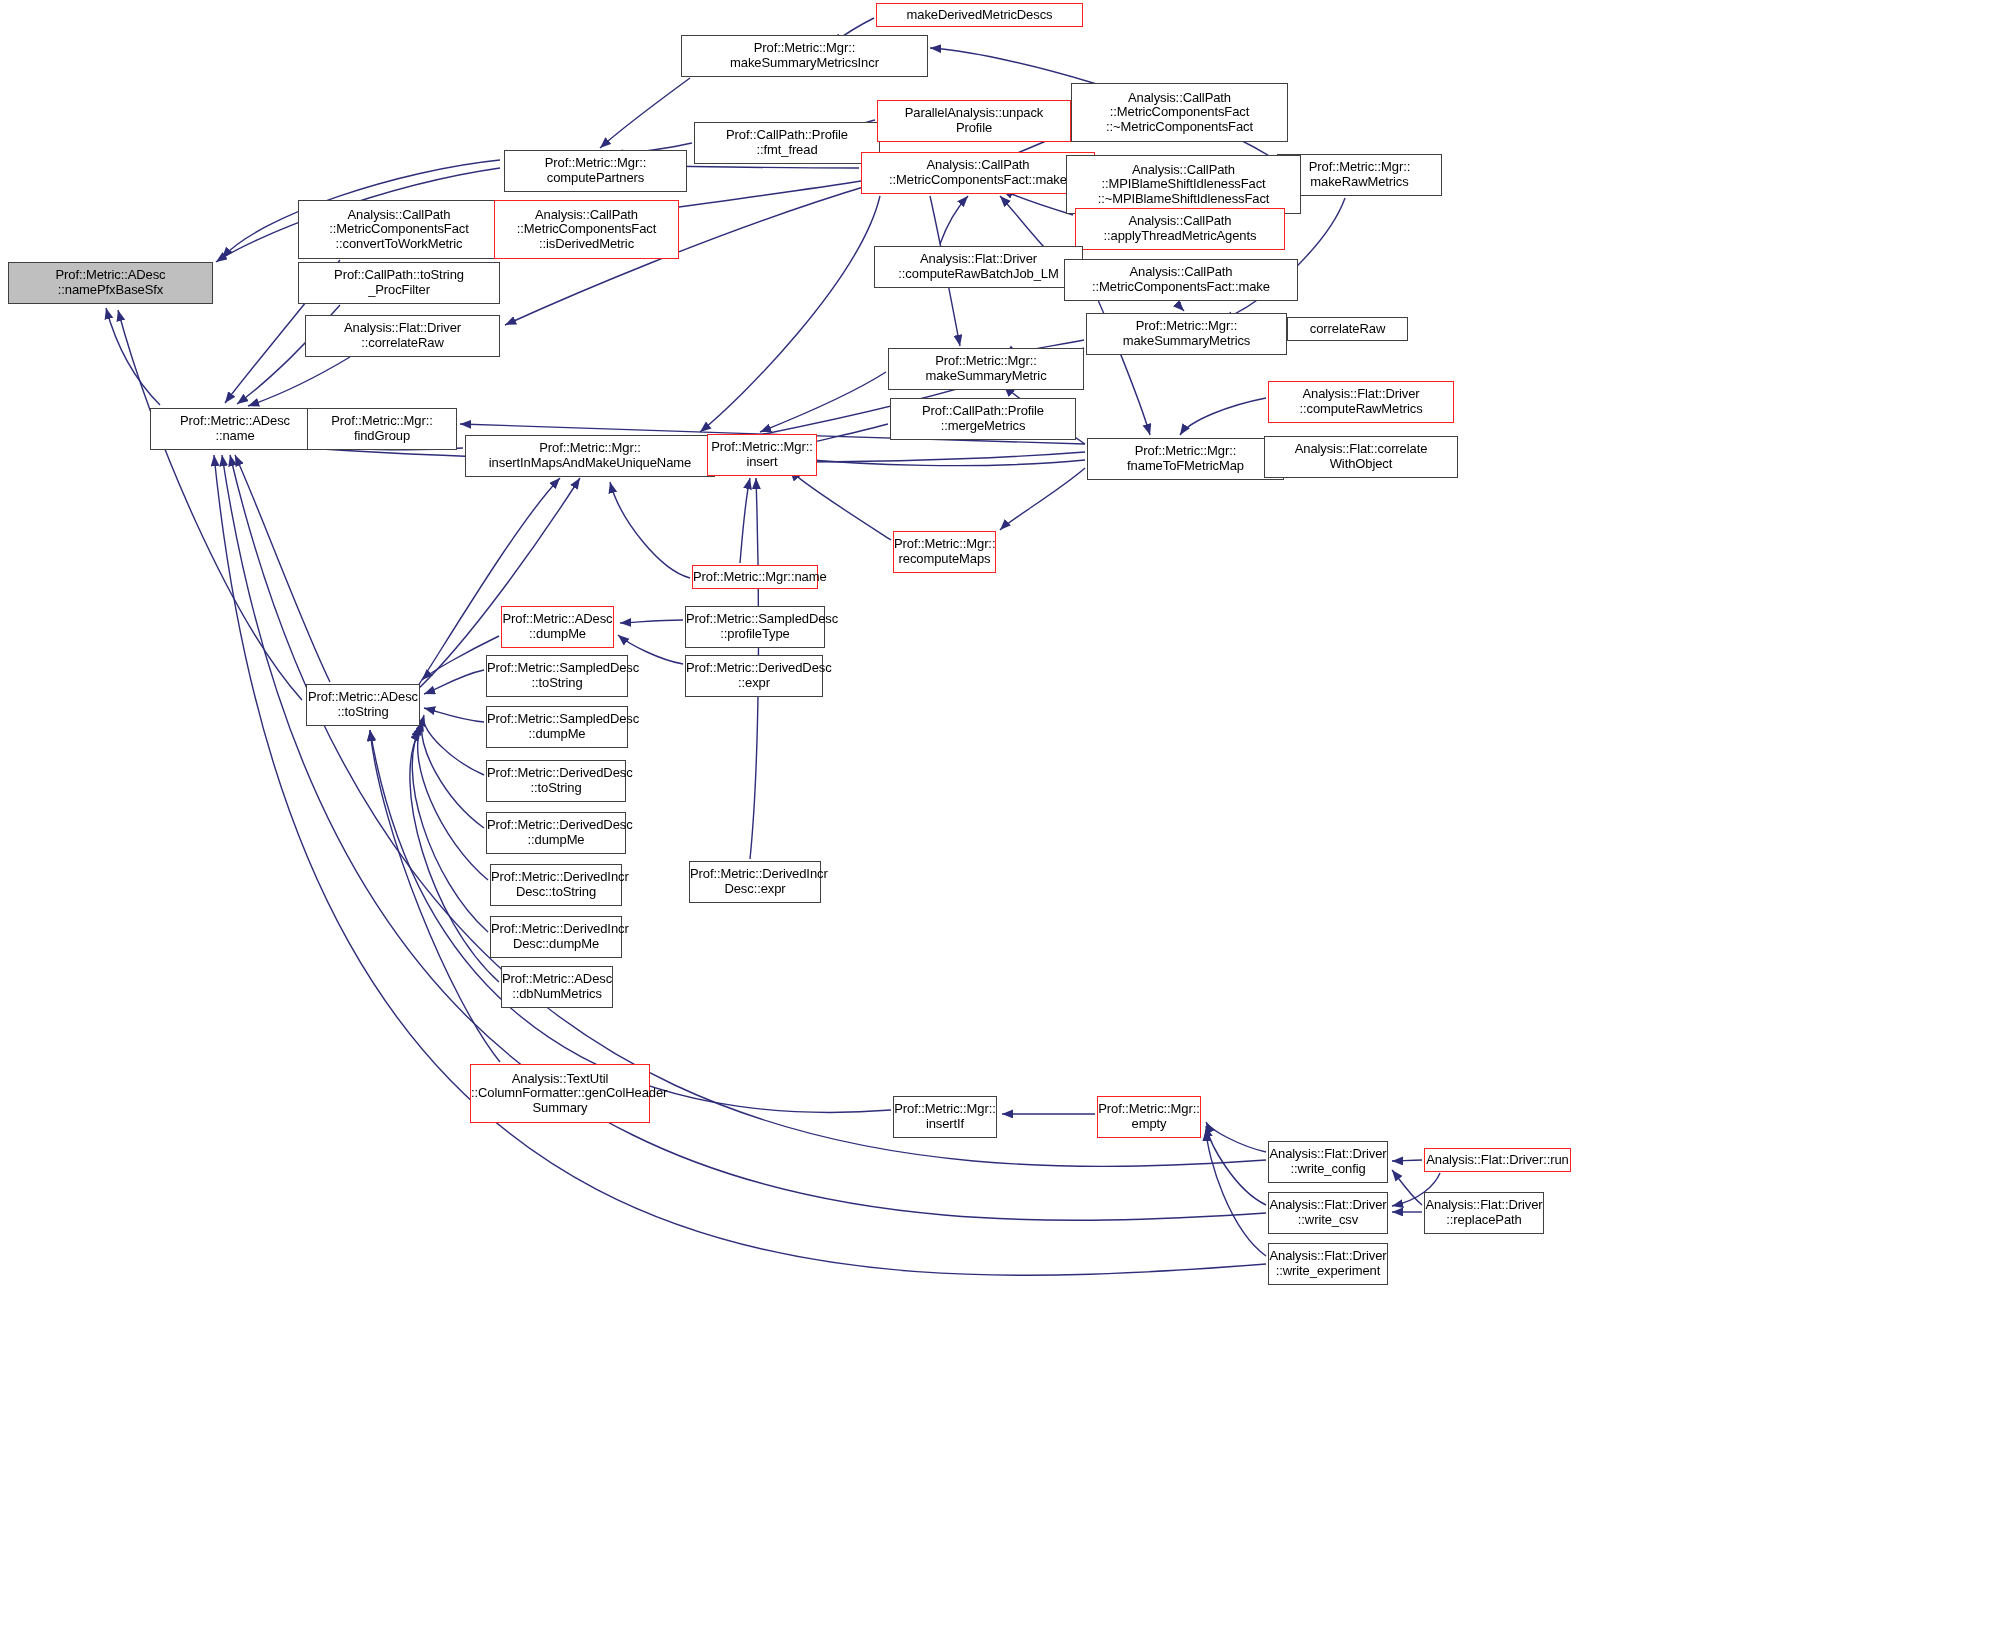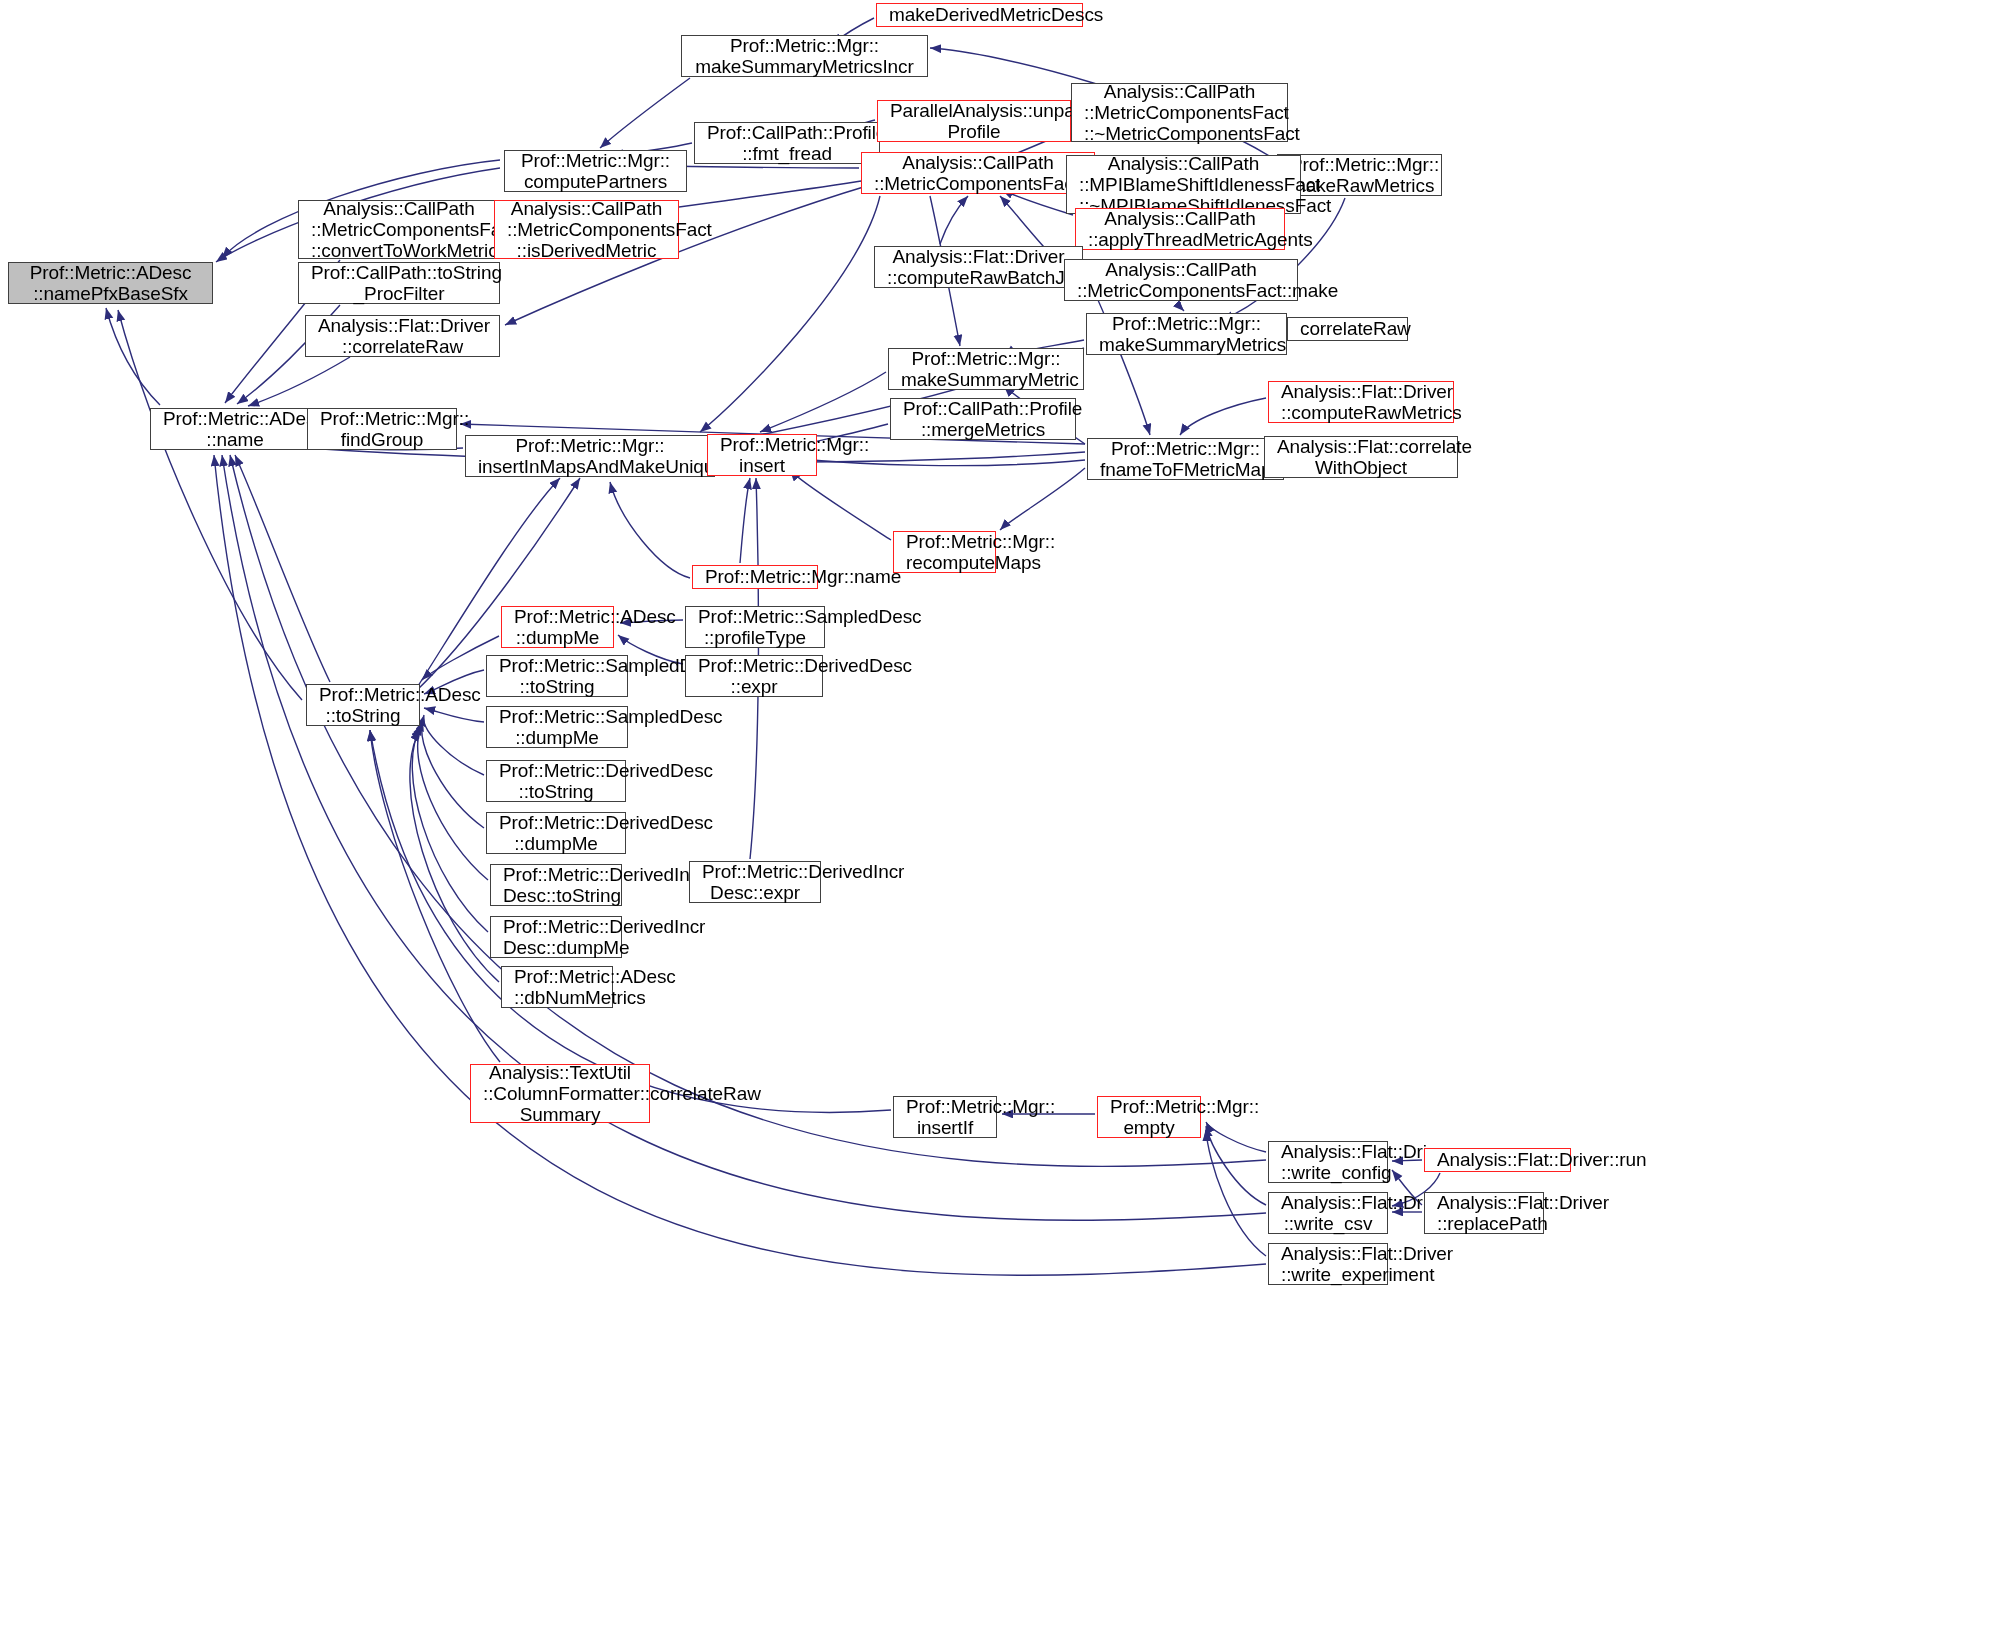--- a/index.html
+++ b/index.html
@@ -7,25 +7,25 @@
   #canvas{position:relative;width:1991px;height:1626px;background:#fff;overflow:hidden;}
   #edges{position:absolute;left:0;top:0;width:1991px;height:1626px;pointer-events:none;}
   .node{
     position:absolute;
     box-sizing:border-box;
     display:flex;align-items:center;justify-content:center;
     text-align:center;
     border:1px solid #404040;
     background:#ffffff;
     color:#000000;
-    font-size:19px;
+    font-size:13px;
     line-height:1.12;
     letter-spacing:-0.1px;
     white-space:pre-line;
-    padding:1px 12px;
+    padding:1px 0;
     z-index:5;
   }
   .node.red{border:1.5px solid #ff2020;}
   .node.root{background:#bfbfbf;border:1px solid #404040;}
   .node span{display:block;width:100%;}
 </style>
 </head>
 <body>
 
 <div id="canvas">
@@ -189,21 +189,21 @@
 ::dumpMe</span></div>
       <div class="node" style="left: 490px; top: 864px; width: 132px; height: 42px;"><span>Prof::Metric::DerivedIncr
 Desc::toString</span></div>
       <div class="node" style="left: 689px; top: 861px; width: 132px; height: 42px;"><span>Prof::Metric::DerivedIncr
 Desc::expr</span></div>
       <div class="node" style="left: 490px; top: 916px; width: 132px; height: 42px;"><span>Prof::Metric::DerivedIncr
 Desc::dumpMe</span></div>
       <div class="node" style="left: 501px; top: 966px; width: 112px; height: 42px;"><span>Prof::Metric::ADesc
 ::dbNumMetrics</span></div>
       <div class="node red" style="left: 470px; top: 1064px; width: 180px; height: 59px;"><span>Analysis::TextUtil
-::ColumnFormatter::correlateRaw
+::ColumnFormatter::genColHeader
 Summary</span></div>
       <div class="node" style="left: 893px; top: 1096px; width: 104px; height: 42px;"><span>Prof::Metric::Mgr::
 insertIf</span></div>
       <div class="node red" style="left: 1097px; top: 1096px; width: 104px; height: 42px;"><span>Prof::Metric::Mgr::
 empty</span></div>
       <div class="node" style="left: 1268px; top: 1141px; width: 120px; height: 42px;"><span>Analysis::Flat::Driver
 ::write_config</span></div>
       <div class="node red" style="left: 1424px; top: 1148px; width: 147px; height: 24px;"><span>Analysis::Flat::Driver::run</span></div>
       <div class="node" style="left: 1268px; top: 1192px; width: 120px; height: 42px;"><span>Analysis::Flat::Driver
 ::write_csv</span></div>

